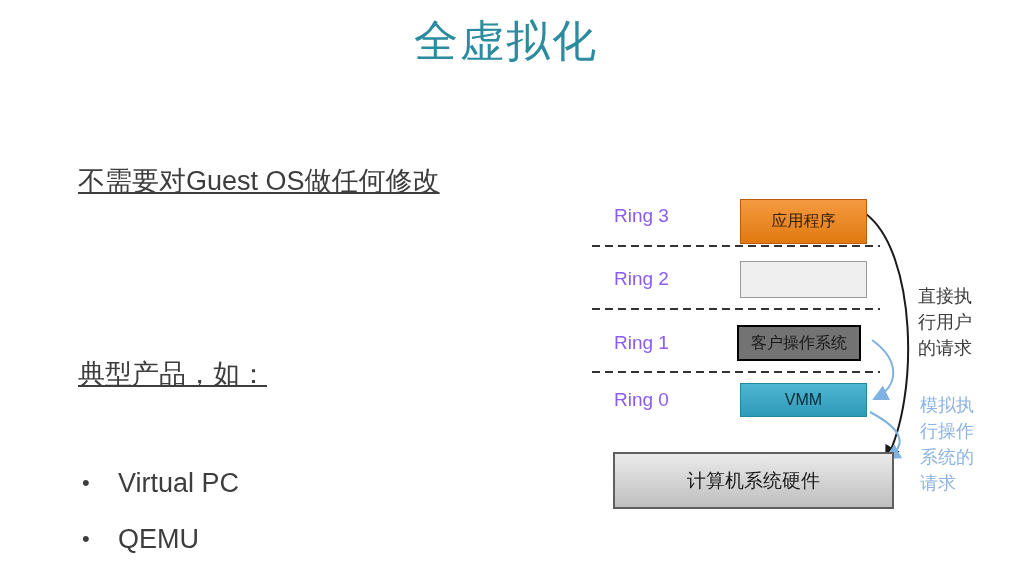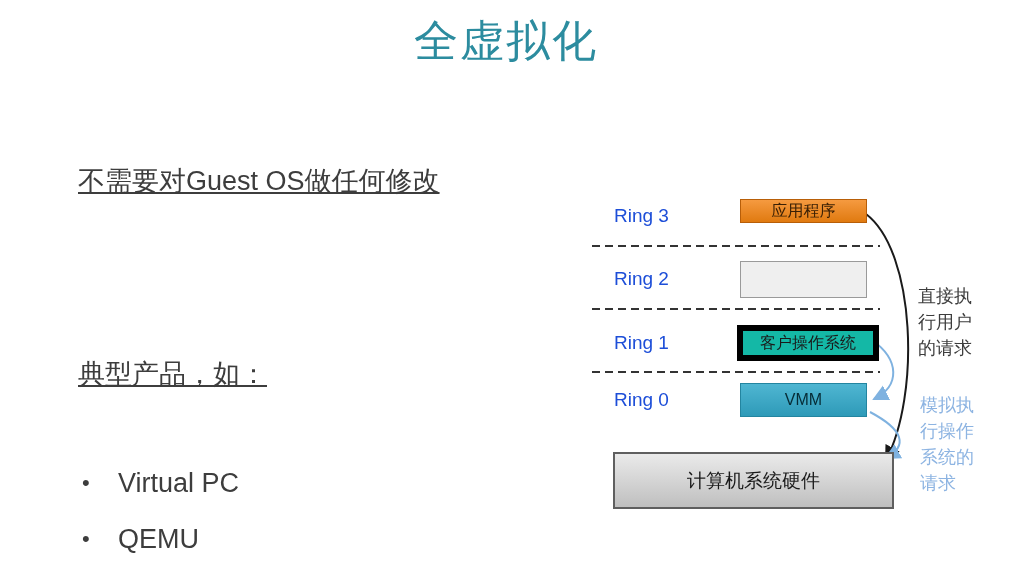--- a/index.html
+++ b/index.html
@@ -11,29 +11,29 @@
     position:absolute; top:12px; left:0; width:100%; margin:0;
     text-align:center; font-size:44px; font-weight:normal; color:#2C8C9F;
     letter-spacing:2px;
   }
   .text-line { position:absolute; left:78px; color:#3d3d3d; font-size:27px; white-space:nowrap;text-decoration:underline; }
   .main-point { top:163px; }
   .products-label { top:356px; }
   .bullet { position:absolute; left:82px; color:#3d3d3d; font-size:27px; white-space:nowrap; }
   .bullet .dot { display:inline-block; width:36px; font-size:22px; vertical-align:2px; }
   
-  .ring-label { position:absolute; left:614px; font-size:19px; color:#1d4ed8; white-space:nowrap; }
+  .ring-label { position:absolute; left:614px; font-size:19px; color:#8b5cf6; white-space:nowrap; }
   .dbox {
     position:absolute; left:740px; width:127px; display:flex;
     align-items:center; justify-content:center; font-size:16px; color:#1a1a1a;
     box-sizing:border-box;
   }
-  .box-orange { top:199px; height:24px; background:linear-gradient(#F59A40,#E07A10); border:1px solid #B85E08; color:#3a2005; }
+  .box-orange { top:199px; height:45px; background:linear-gradient(#F59A40,#E07A10); border:1px solid #B85E08; color:#3a2005; }
   .box-gray   { top:261px; height:37px; background:#EFEFEF; border:1px solid #9a9a9a; }
-  .box-white  { top:325px; height:36px; left:737px; width:142px; background:#14b8a6; border:6px solid #000000; }
+  .box-white  { top:325px; height:36px; left:737px; width:124px; background:#737373; border:2px solid #000000; }
   .box-teal   { top:383px; height:34px; background:linear-gradient(#4FB6D2,#2E9AB8); border:1px solid #2385A0; color:#062b35; }
   .hardware {
     position:absolute; left:595px; top:452px; width:281px; height:57px;
     background:linear-gradient(#EAEAEA,#BFBFBF); border:2px solid #5f5f5f;
     display:flex; align-items:center; justify-content:center;
     font-size:19px; color:#1a1a1a; box-sizing:border-box;margin-left:18px;
   }
   .ann { position:absolute; width:58px; font-size:18px; line-height:26px; word-break:break-all; }
   .ann-direct { left:918px; top:283px; color:#3d3d3d; }
   .ann-sim    { left:920px; top:392px; color:#8DB4E2; }

